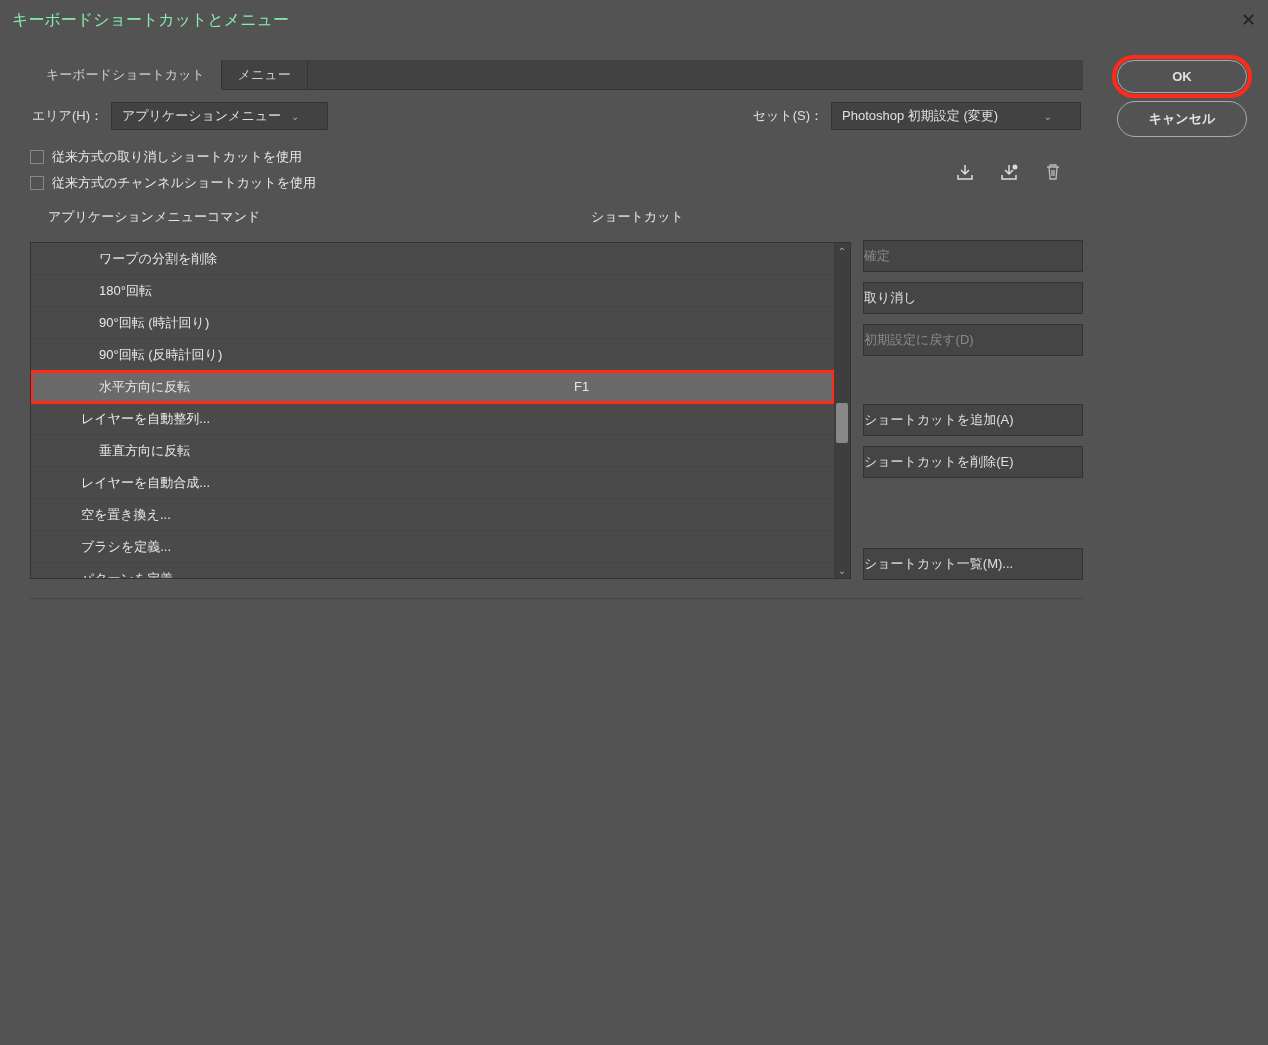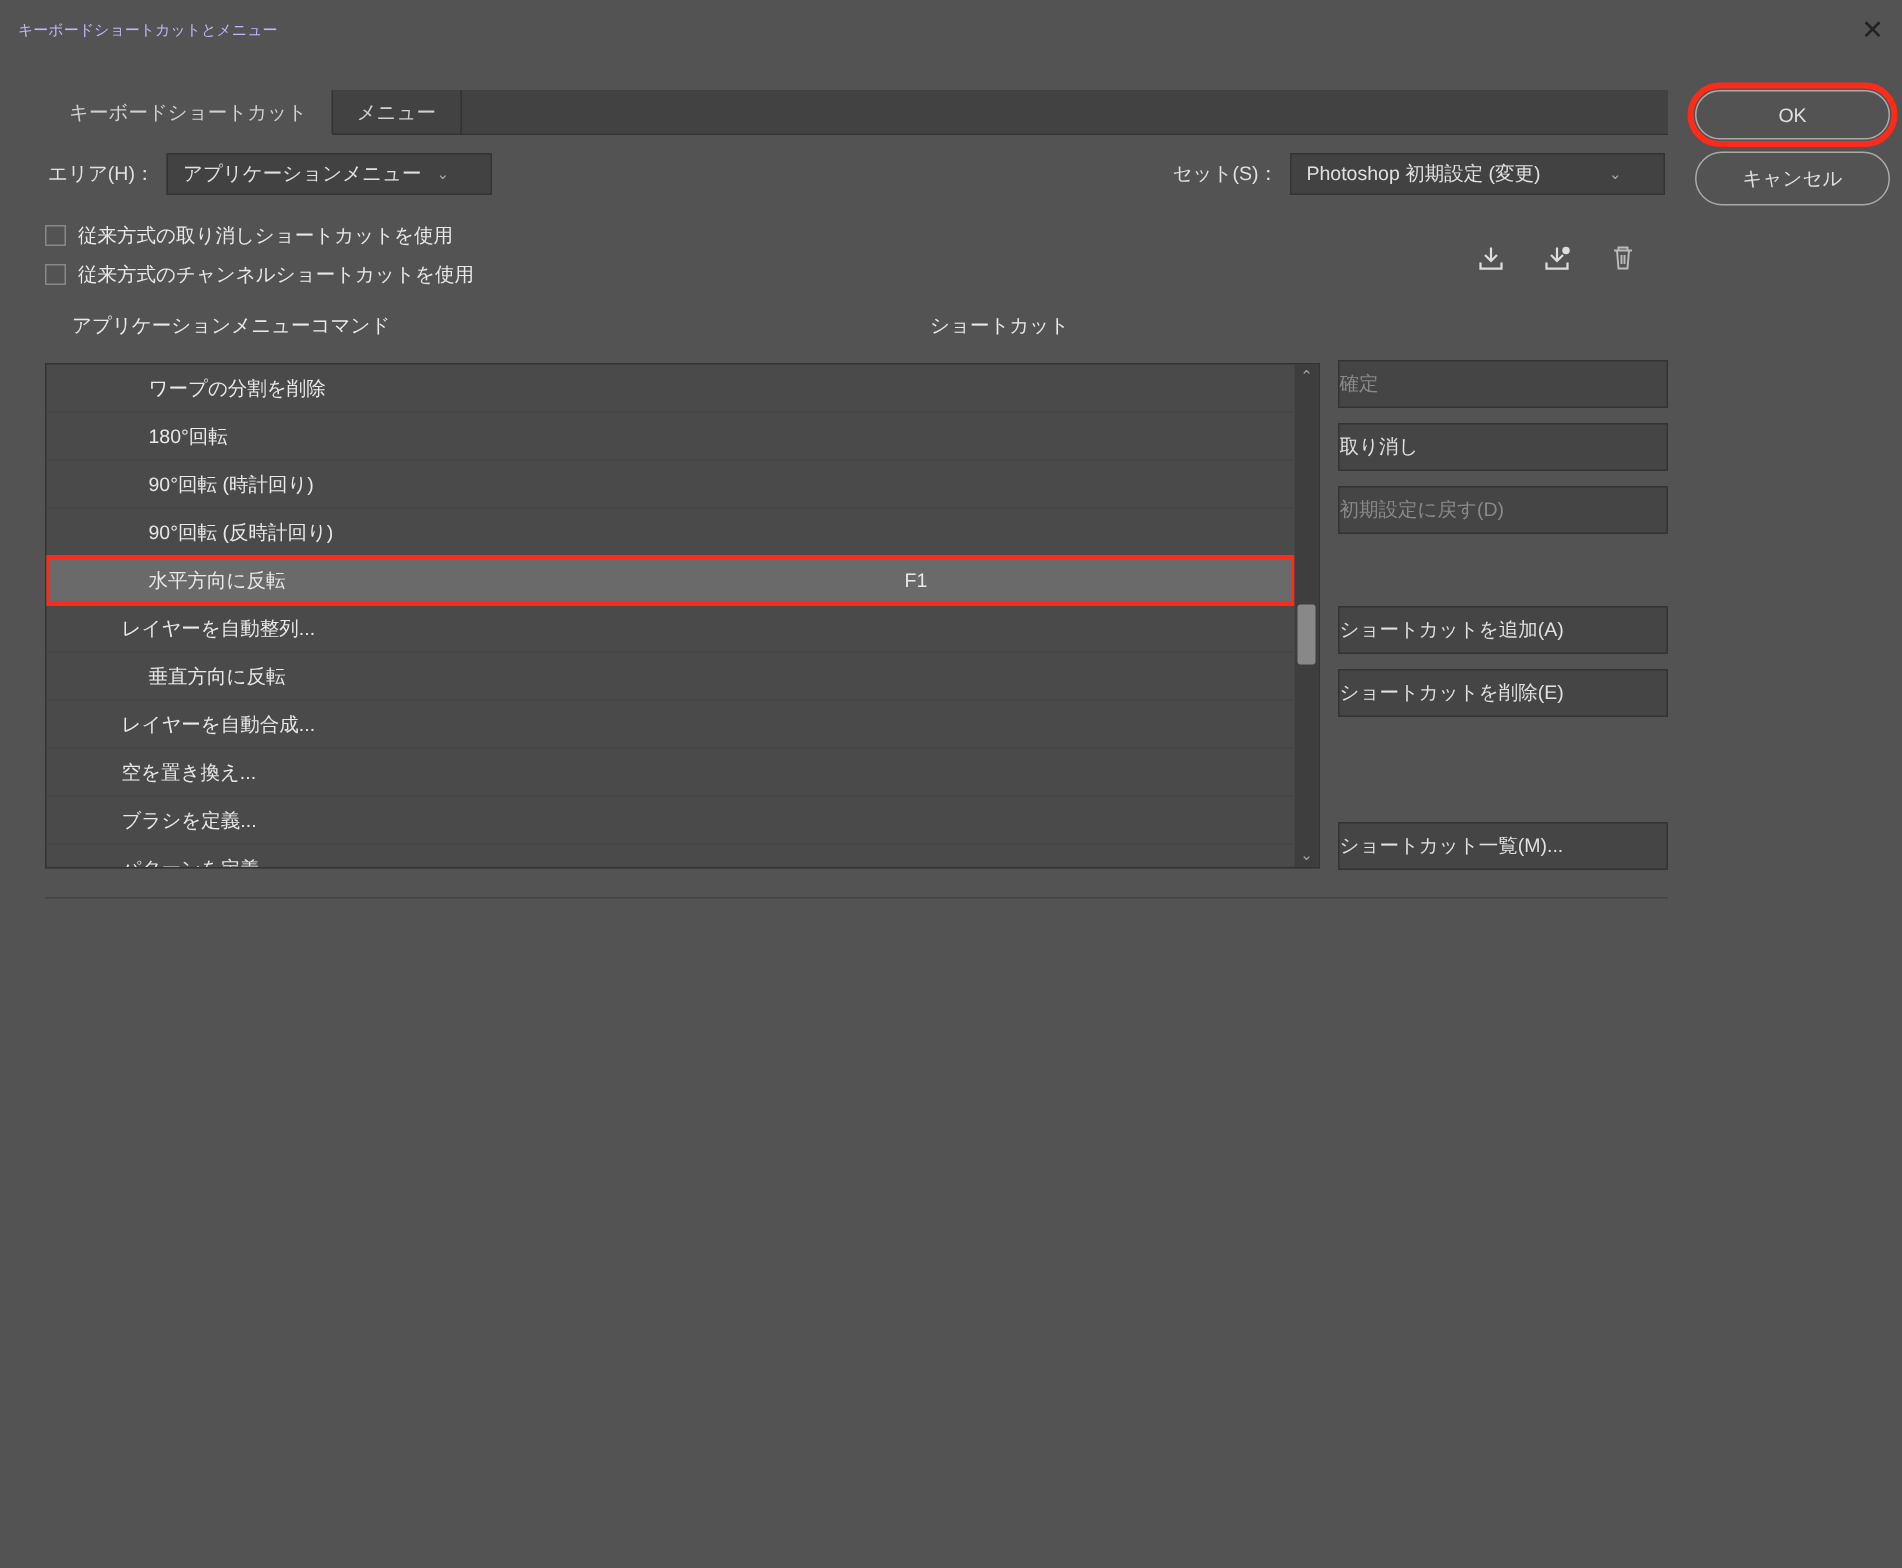--- a/index.html
+++ b/index.html
@@ -14,32 +14,32 @@
   }
   .titlebar {
     height: 40px;
     display: flex;
     align-items: center;
     justify-content: space-between;
     padding: 0 12px;
     background: #535353;
   }
   .titlebar .title {
-    color: #c4b5fd;
-    font-size: 10px;
+    color: #86efac;
+    font-size: 16px;
   }
   .close-icon {
     font-size: 18px;
     color: #222;
     cursor: pointer;
   }
   .content {
     display: flex;
-    padding: 20px 8px 20px 30px;
-    gap: 18px;
+    padding: 20px 21px 20px 30px;
+    gap: 34px;
   }
   .main {
     flex: 1;
     display: flex;
     flex-direction: column;
   }
   .tabs {
     display: flex;
     height: 30px;
     background: #424242;
@@ -209,20 +209,21 @@
     gap: 8px;
   }
   .pill-btn {
     border-radius: 20px;
     border: 1px solid #aaa;
     text-align: center;
     padding: 8px 0;
     cursor: pointer;
     background: transparent;
     color: #e0e0e0;
+    font-weight: bold;
   }
   .pill-btn.ok {
     outline: 4px solid #ff2a1a;
     outline-offset: 1px;
   }
   .divider-line {
     border-top: 1px solid #444;
     margin-top: 8px;
   }
 </style>

